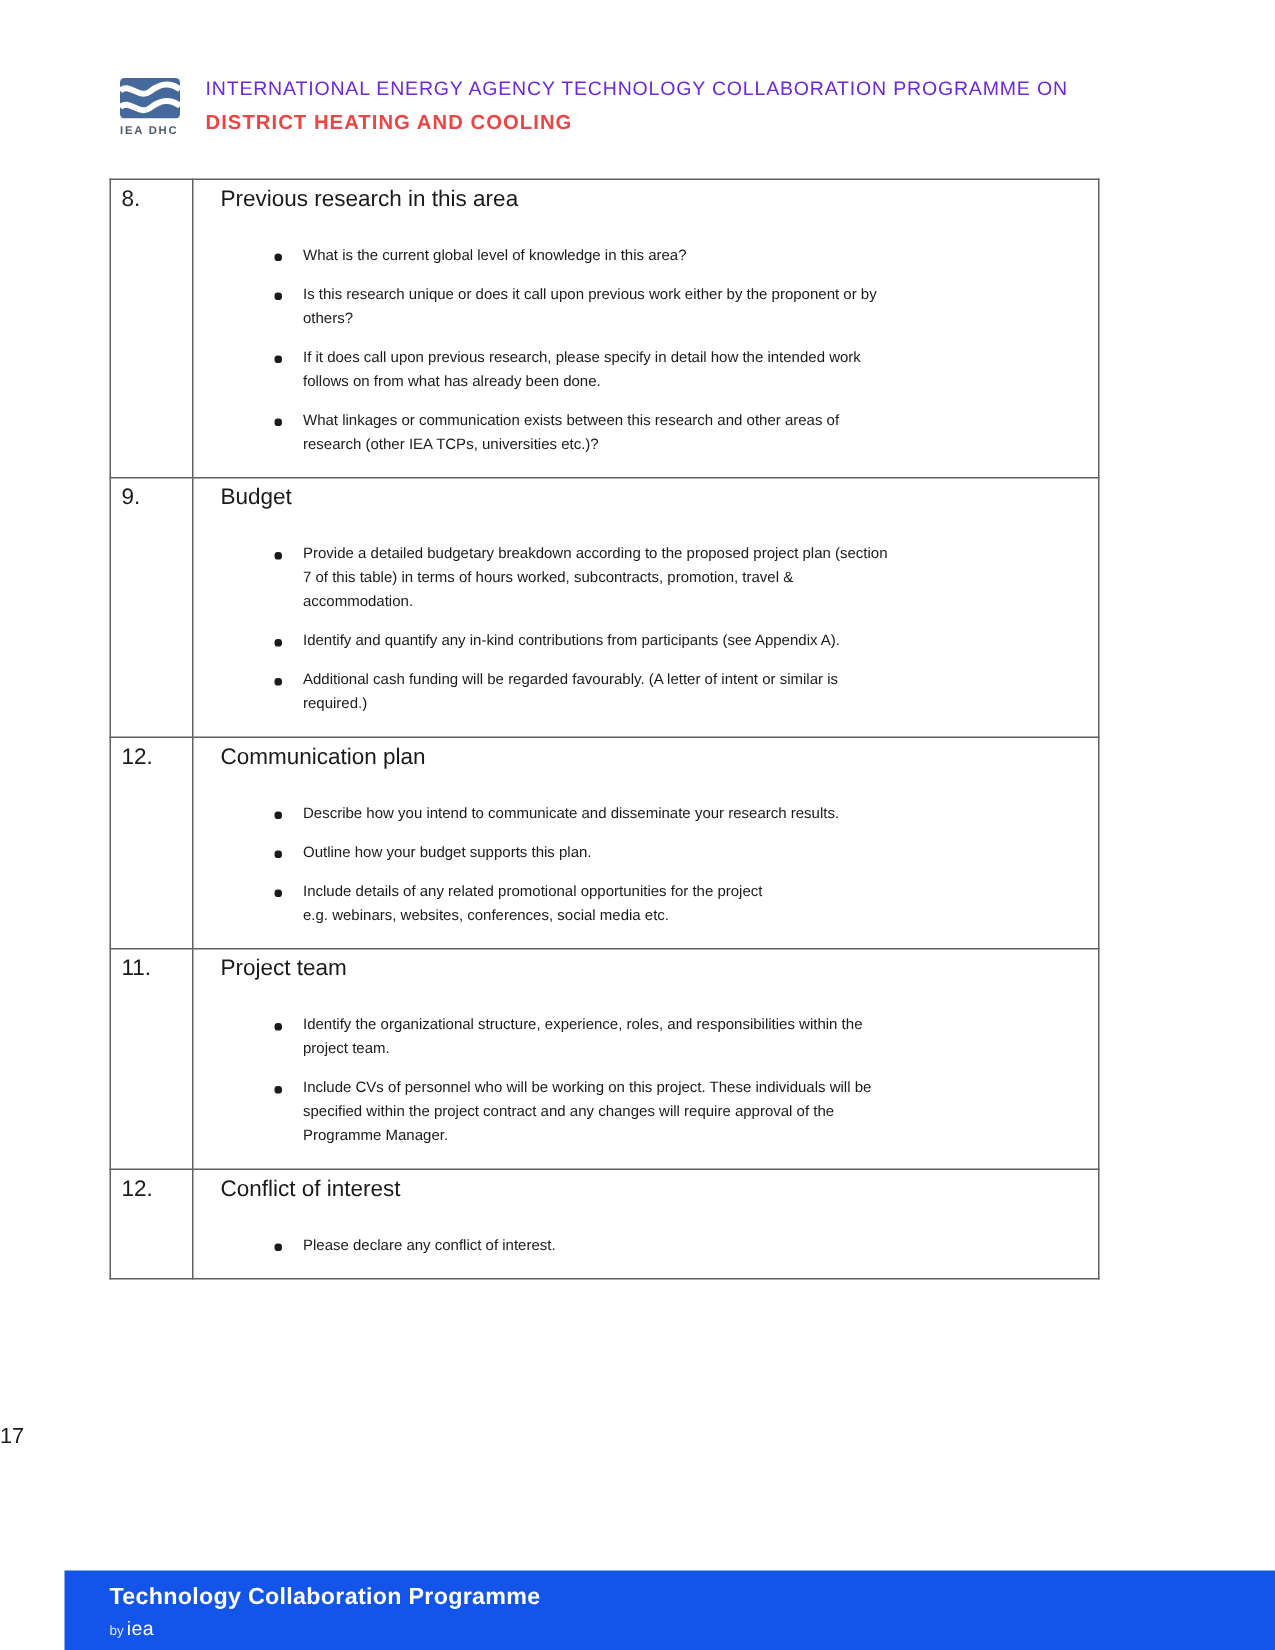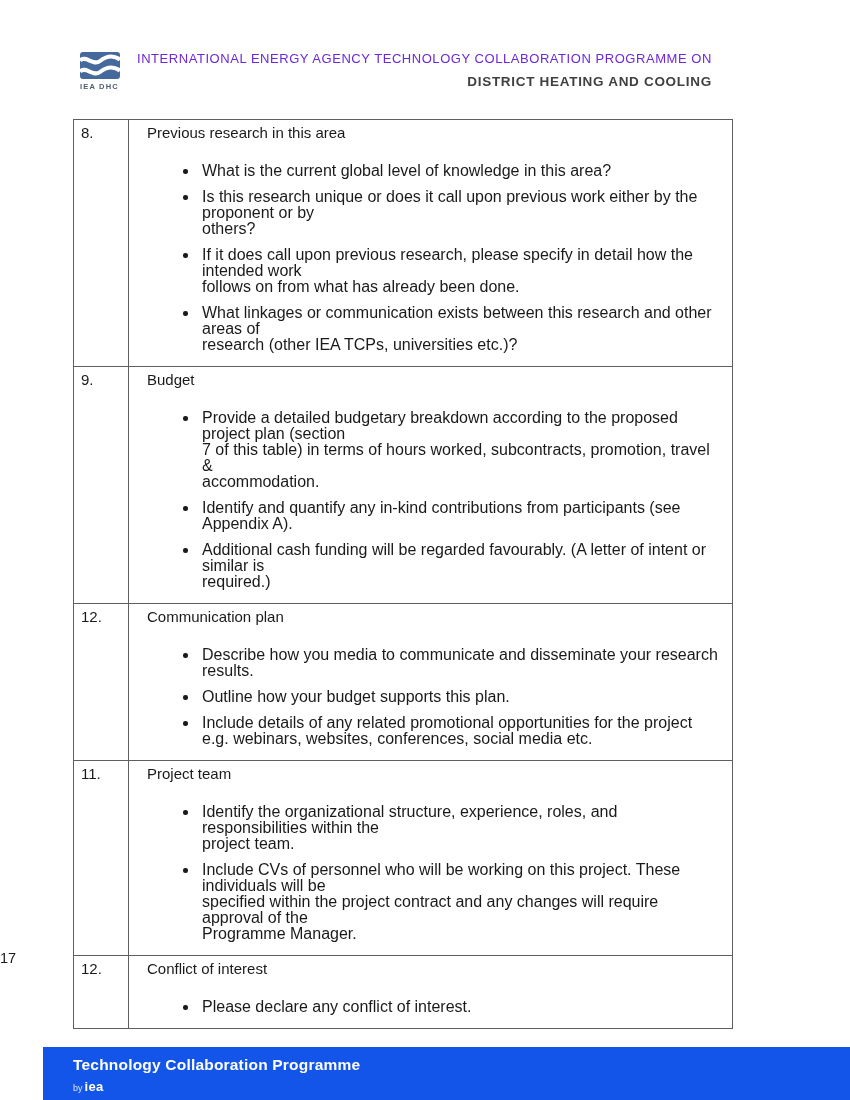--- a/index.html
+++ b/index.html
@@ -33,23 +33,22 @@
     font-size: 13px;
     letter-spacing: 0.55px;
     color: #6d28d9;
     white-space: nowrap;
   }
   .header-line2 {
     margin-top: 8px;
     font-size: 13.5px;
     font-weight: bold;
     letter-spacing: 0.7px;
-    color: #404040;
-    white-space: nowrap;
-    text-align: right;
+    color: #ef4444;
+    white-space: nowrap;
   }
 
   
   table.app-table {
     position: absolute;
     left: 73px;
     top: 119px;
     width: 660px;
     border-collapse: collapse;
     table-layout: fixed;
@@ -69,21 +68,21 @@
   .row-title {
     font-size: 15px;
     line-height: 19px;
     white-space: nowrap;
   }
   ul.bullet-list { margin: 21px 0 0 0; padding: 0; list-style: none; }
   ul.bullet-list li {
     position: relative;
     margin: 0 0 10px 0;
     padding-left: 55px;
-    font-size: 16px;
+    font-size: 10px;
     line-height: 16px;
     white-space: pre-line;
   }
   ul.bullet-list li::before {
     content: "";
     position: absolute;
     left: 36px;
     top: 6px;
     width: 4.5px;
     height: 4.5px;
@@ -133,21 +132,21 @@
     top: 30px;
     color: #ffffff;
   }
   .footer-byline .by {
     font-size: 9px;
     opacity: 0.85;
     margin-right: 2px;
   }
   .footer-byline .brand {
     font-size: 13px;
-    font-weight: bold;
+    font-weight: normal;
     letter-spacing: 0.3px;
     text-align: center;
   }
 </style>
 </head>
 <body>
 
 <div class="page">
 
   <header class="doc-header">
@@ -194,21 +193,21 @@
               <li>Additional cash funding will be regarded favourably. (A letter of intent or similar is
 required.)</li>
             </ul>
           </td>
         </tr>
         <tr>
           <td class="cell-num">12.</td>
           <td class="cell-content">
             <div class="row-title">Communication plan</div>
             <ul class="bullet-list">
-              <li>Describe how you media to communicate and disseminate your research results.</li>
+              <li>Describe how you intend to communicate and disseminate your research results.</li>
               <li>Outline how your budget supports this plan.</li>
               <li>Include details of any related promotional opportunities for the project
 e.g. webinars, websites, conferences, social media etc.</li>
             </ul>
           </td>
         </tr>
         <tr>
           <td class="cell-num">11.</td>
           <td class="cell-content">
             <div class="row-title">Project team</div>

